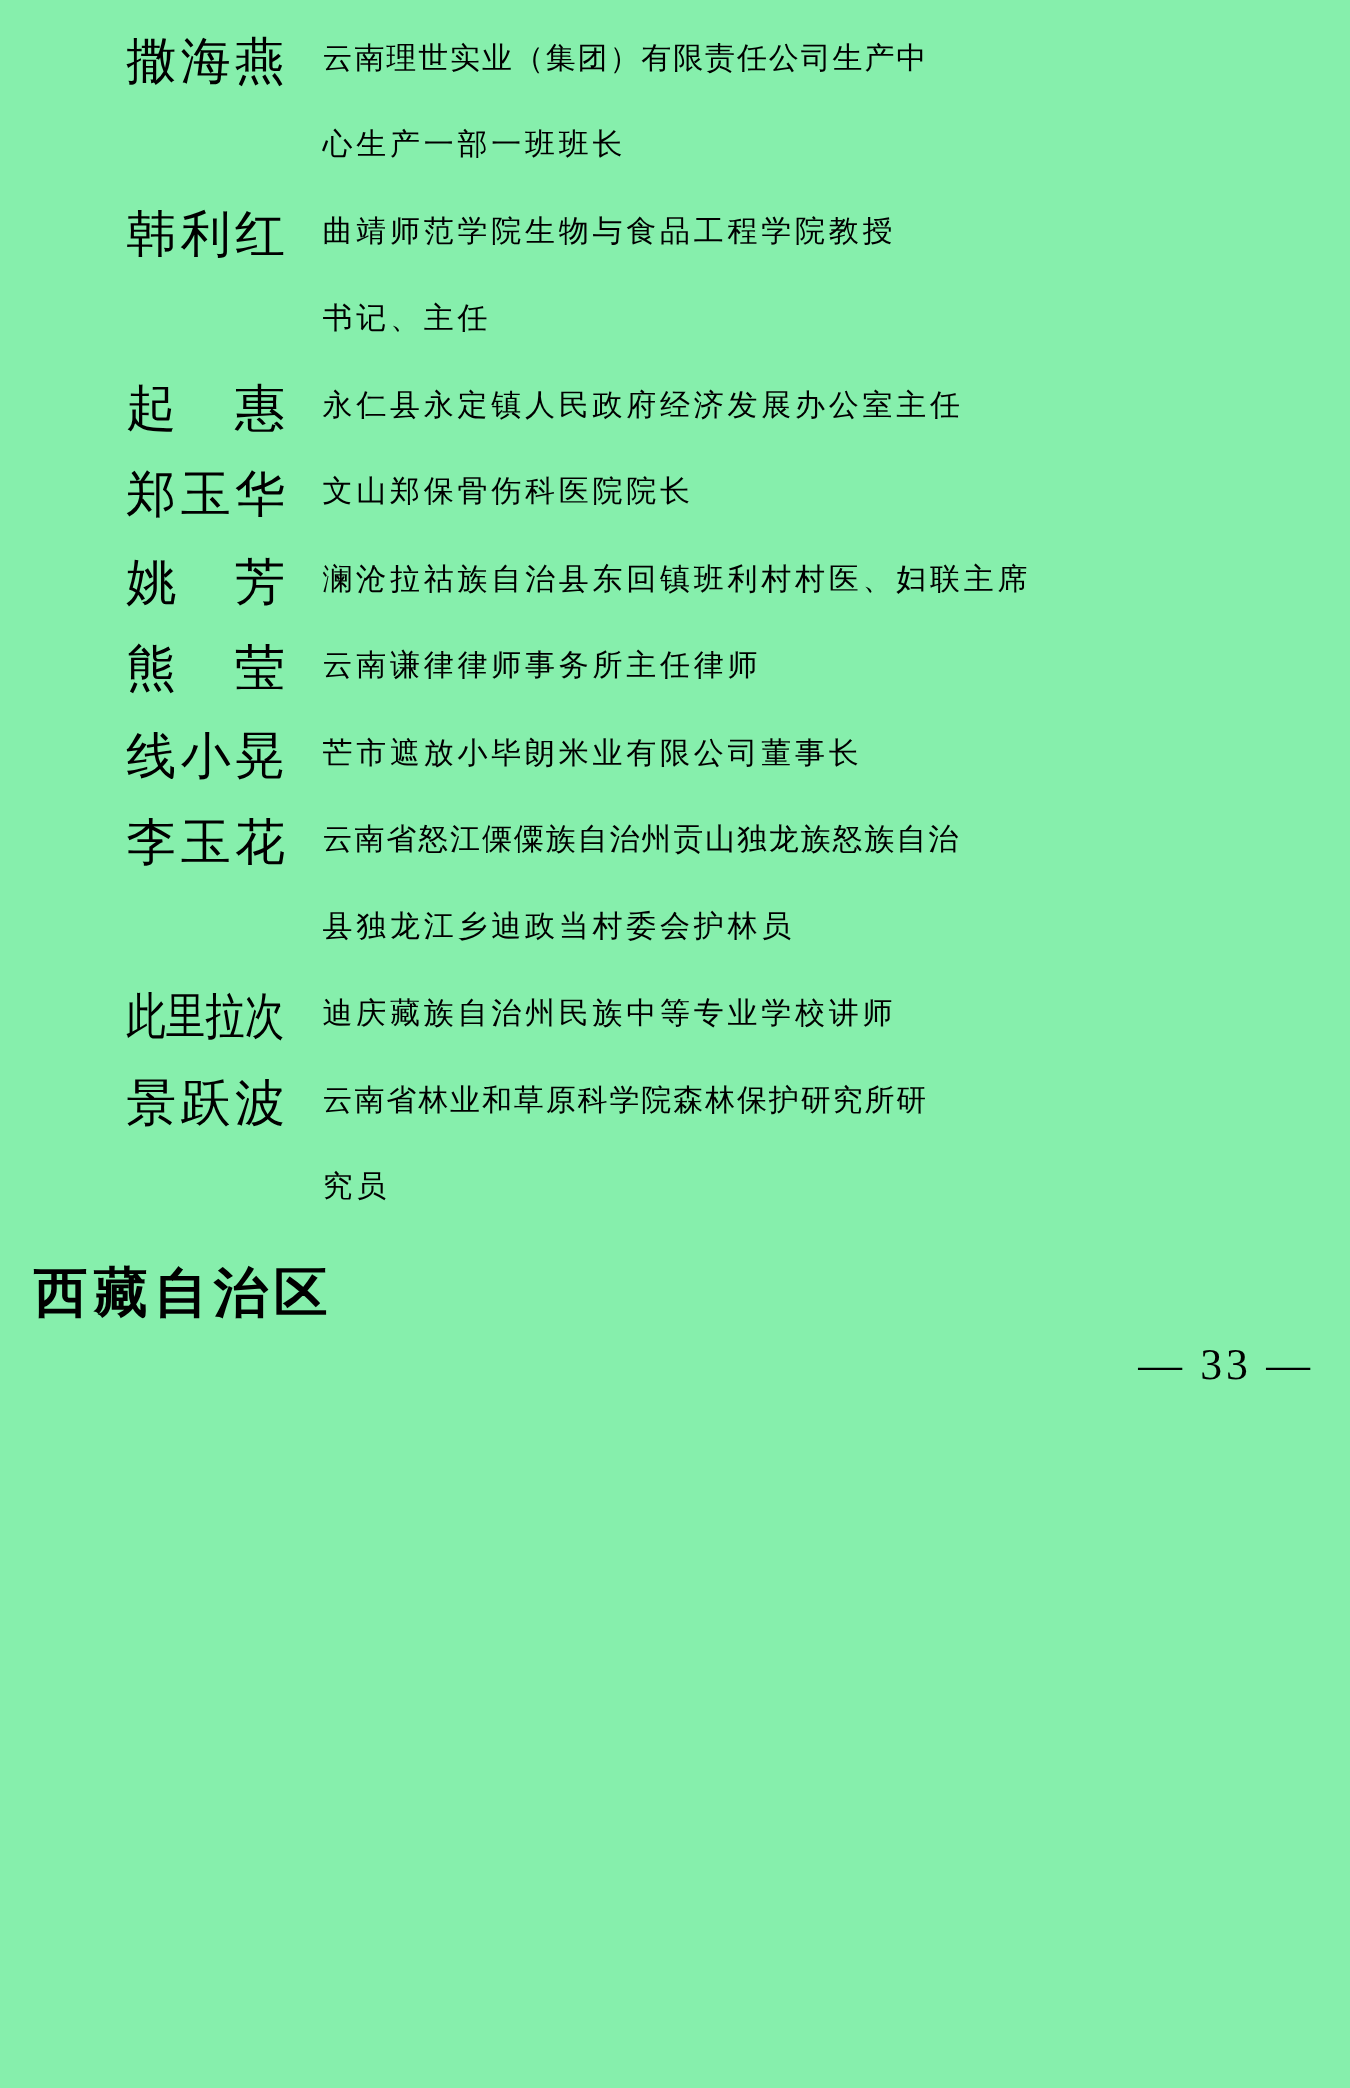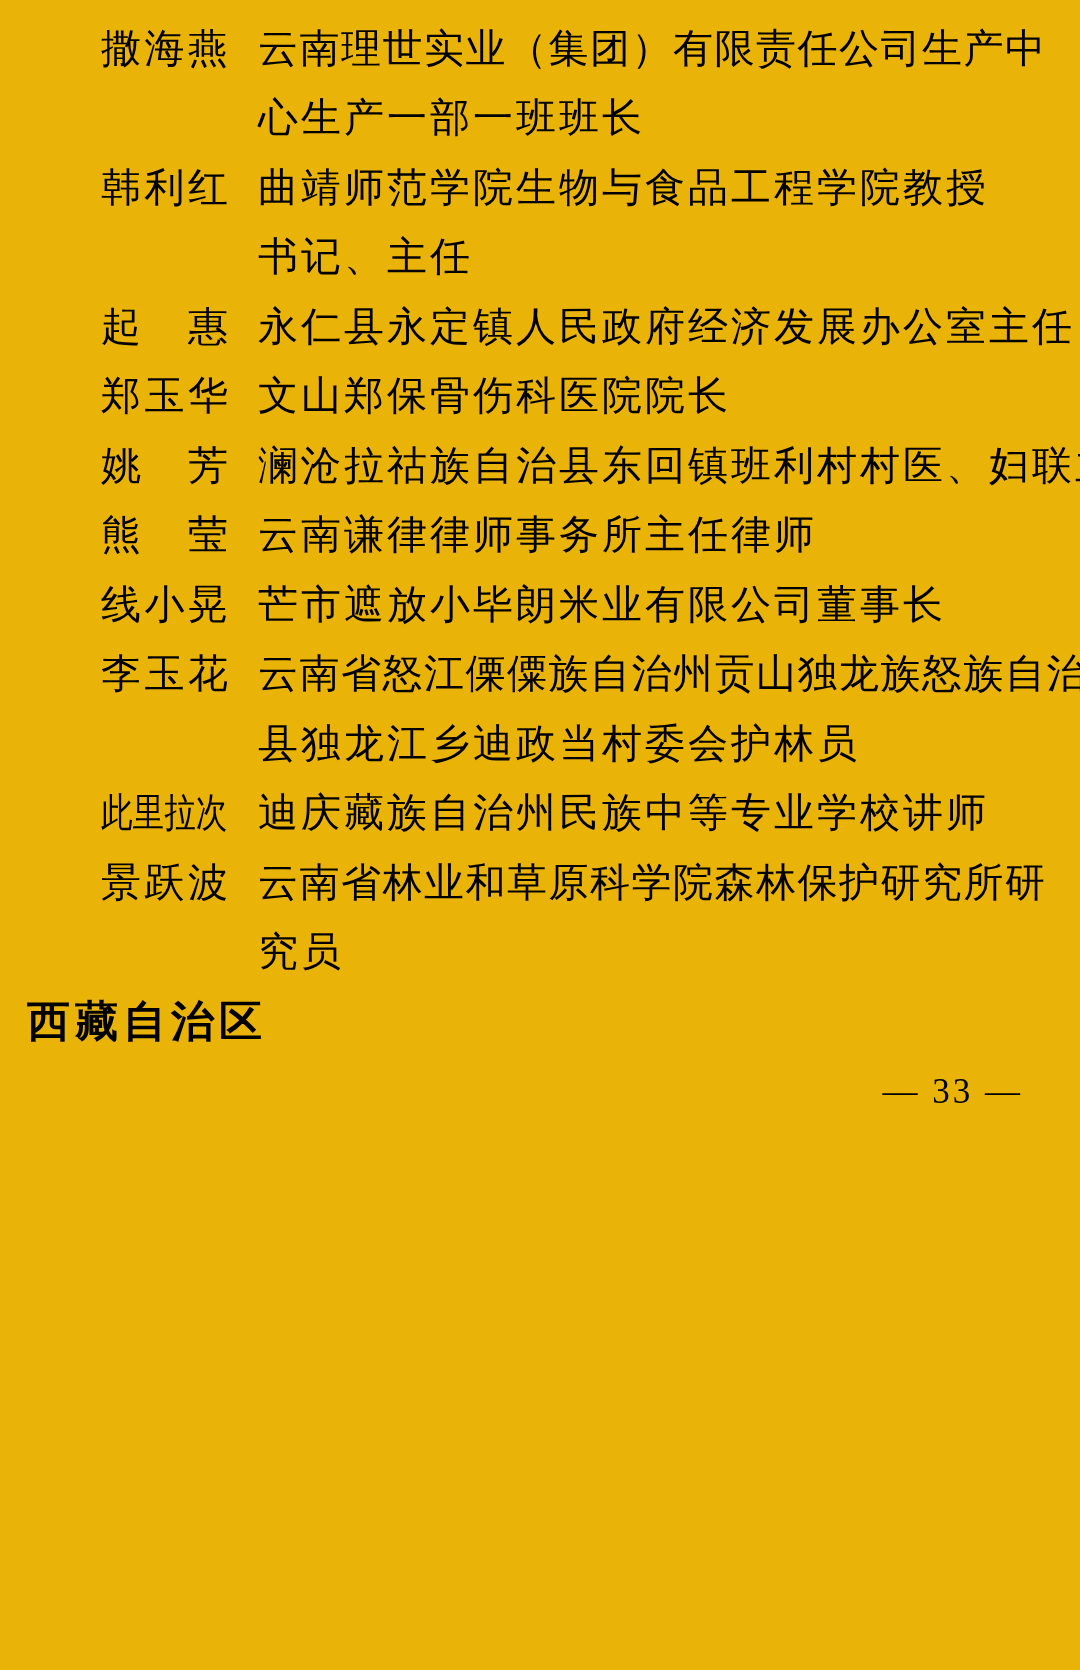--- a/index.html
+++ b/index.html
@@ -5,21 +5,21 @@
   html, body {
     margin: 0;
     padding: 0;
     background: #e8e8e8;
   }
   .page {
     position: relative;
     width: 1080px;
     height: 1670px;
     margin: 0 auto;
-    background: #eab308;
+    background: #86efac;
     color: #000000;
     overflow: hidden;
     box-sizing: border-box;
     padding-top: 14px;
     font-family: "Liberation Serif", "DejaVu Serif", serif;
   }
   .row {
     display: flex;
     align-items: center;
     height: 69.5px;
@@ -42,47 +42,48 @@
     text-align-last: auto;
     transform: scaleX(0.79);
     transform-origin: left center;
   }
   .name-spacer {
     flex: none;
     width: 228px;
   }
   .desc {
     margin-left: 30px;
-    font-size: 40px;
+    font-size: 24px;
     line-height: 1;
     letter-spacing: 3px;
     white-space: nowrap;
+    font-family: Liberation Mono, monospace;
   }
   .desc.desc-full {
     letter-spacing: 1.5px;
   }
   .section-row {
     display: flex;
-    align-items: center;
+    align-items: flex-end;
     height: 69.5px;
   }
   .section-header {
     margin-left: 27px;
     font-family: "Liberation Sans", "DejaVu Sans", sans-serif;
     font-weight: bold;
     font-size: 43px;
     letter-spacing: 5px;
     line-height: 1;
   }
   .pagenum-row {
     display: flex;
     justify-content: flex-end;
     align-items: center;
     height: 62px;
-    padding-right: 57px;
+    padding-right: 29px;
     margin-top: 4px;
   }
   .page-number {
     font-size: 35px;
     letter-spacing: 3px;
     line-height: 1;
     font-family: "Liberation Serif", "DejaVu Serif", serif;
   }
 </style>
 </head>

